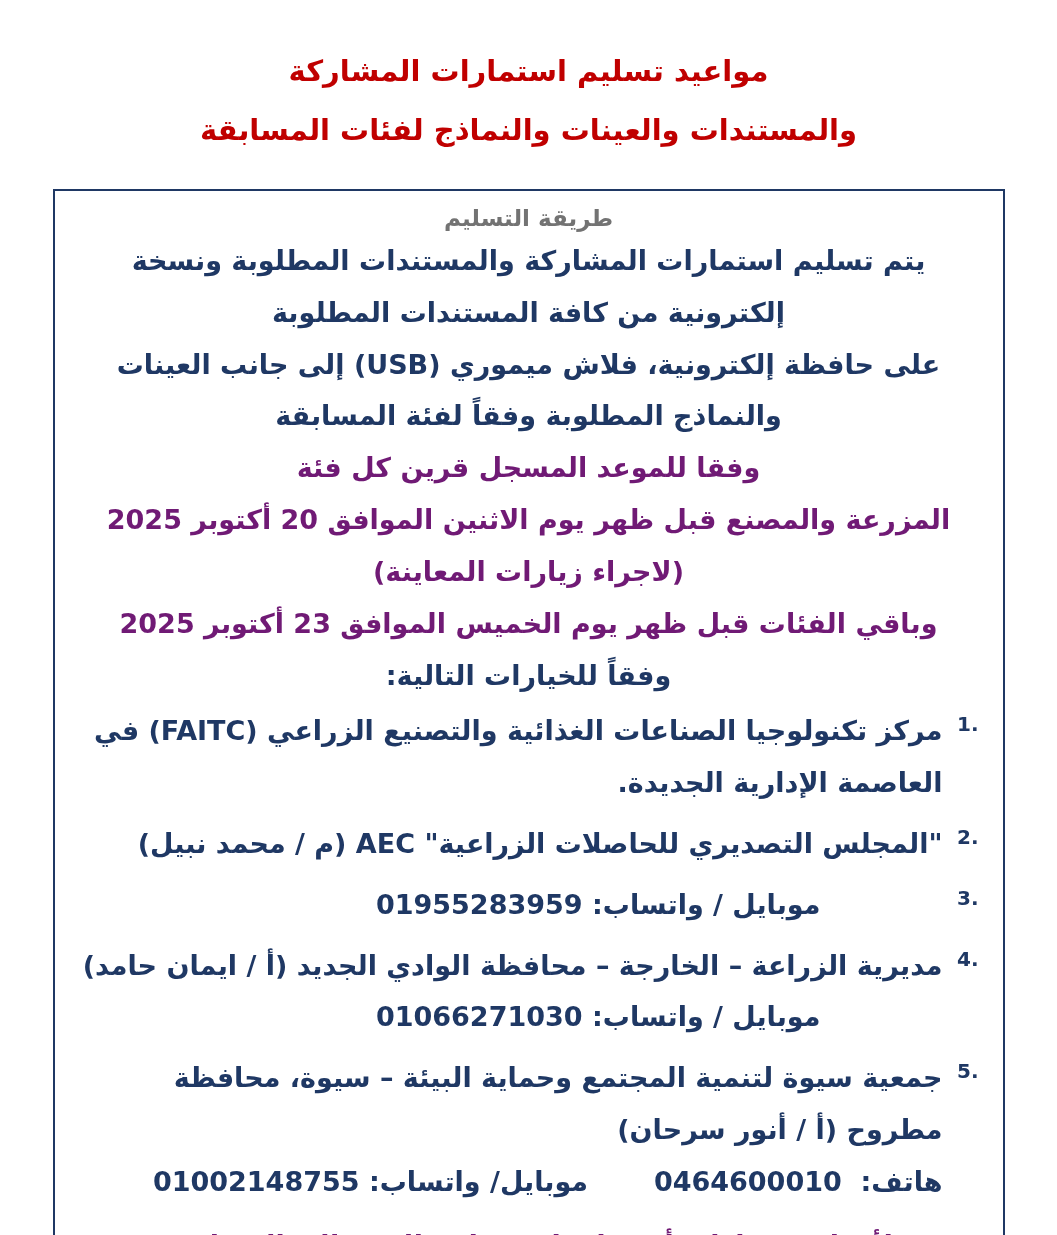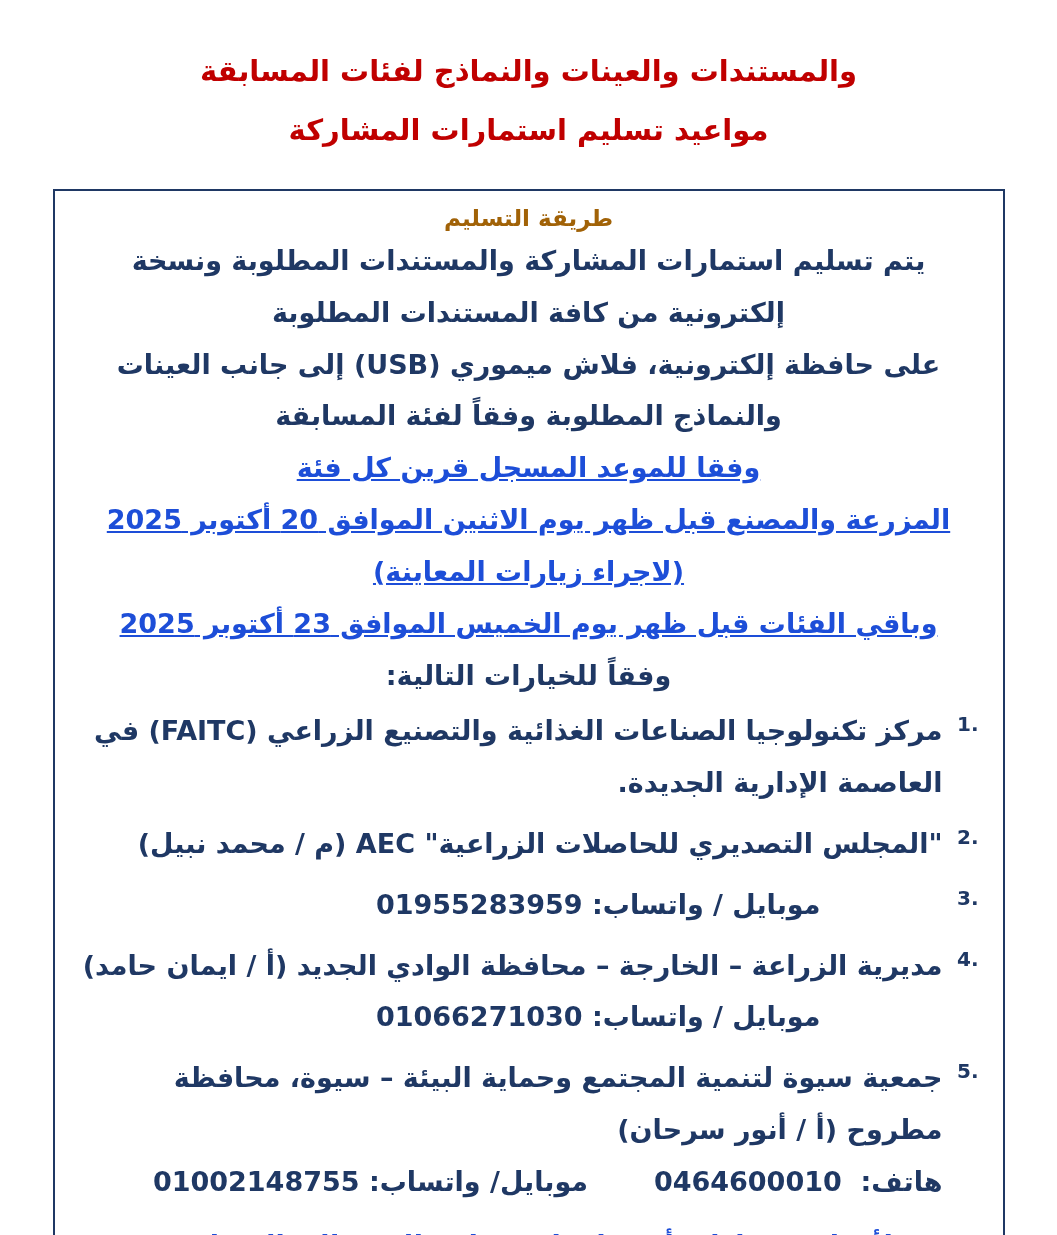--- a/index.html
+++ b/index.html
@@ -24,32 +24,32 @@
     line-height: 2.05;
   }
   .box {
     width: 952px;
     margin: 28px auto 0;
     border: 2px solid #1f3864;
     padding: 14px 24px 20px;
     background: #ffffff;
   }
   .center { text-align: center; }
-  .red  { color: #1d4ed8; text-decoration: underline; }
+  .red  { color: #701a75; }
   .navy { color: #1f3864; }
   .line {
     font-size: 27px;
     line-height: 1.92;
     font-weight: bold;
   }
   .box-heading {
     font-size: 23px;
     font-weight: bold;
     text-align: center;
-    color: #a16207;
+    color: #737373;
     margin-bottom: 4px;
   }
   .loc-list { margin-top: 4px; }
   .loc-item {
     display: flex;
     align-items: flex-start;
     margin: 2px 0 9px;
   }
   .loc-num {
     flex: 0 0 36px;
@@ -65,22 +65,22 @@
   .indent { padding-left: 0; padding-right: 122px; }
   .gap-line { white-space: pre-wrap; }
   .mt { margin-top: 12px; }
 </style>
 </head>
 <body>
 
 <div class="page">
 
   <header class="doc-title">
+    <div class="title-line">مواعيد تسليم استمارات المشاركة</div>
     <div class="title-line">والمستندات والعينات والنماذج لفئات المسابقة</div>
-    <div class="title-line">مواعيد تسليم استمارات المشاركة</div>
   </header>
 
   <section class="box">
 
     <h2 class="box-heading">طريقة التسليم</h2>
 
     <p class="line navy center">يتم تسليم استمارات المشاركة والمستندات المطلوبة ونسخة إلكترونية من كافة المستندات المطلوبة</p>
     <p class="line navy center">على حافظة إلكترونية، فلاش ميموري (USB) إلى جانب العينات والنماذج المطلوبة وفقاً لفئة المسابقة</p>
 
     <p class="line red center">وفقا للموعد المسجل قرين كل فئة</p>

